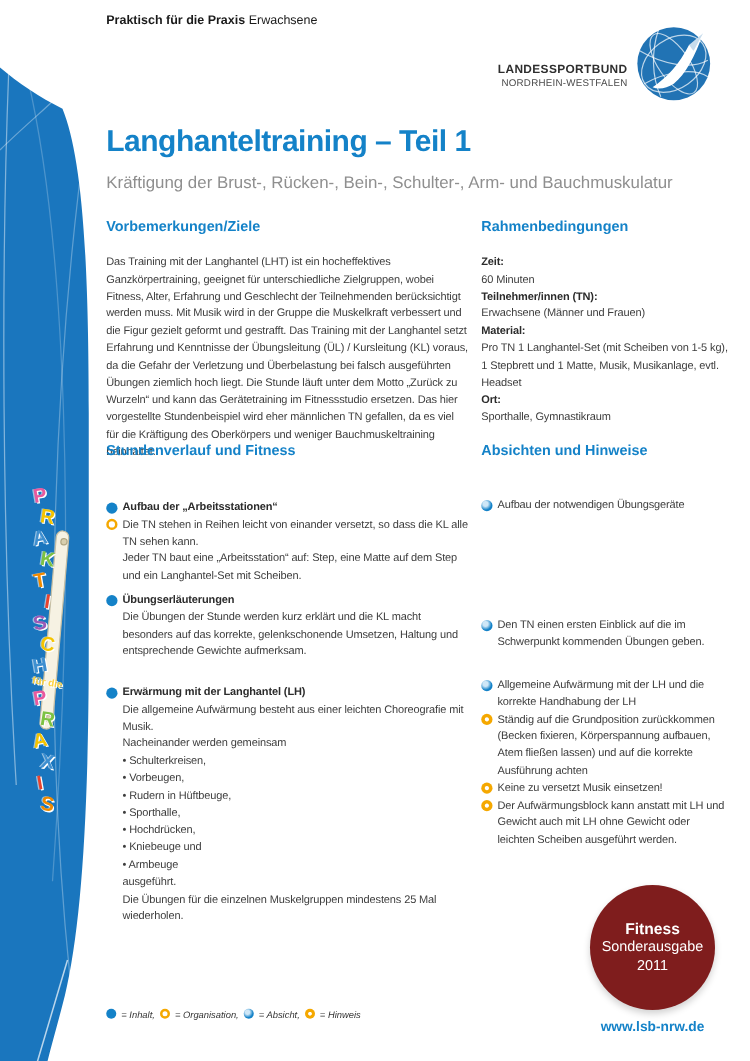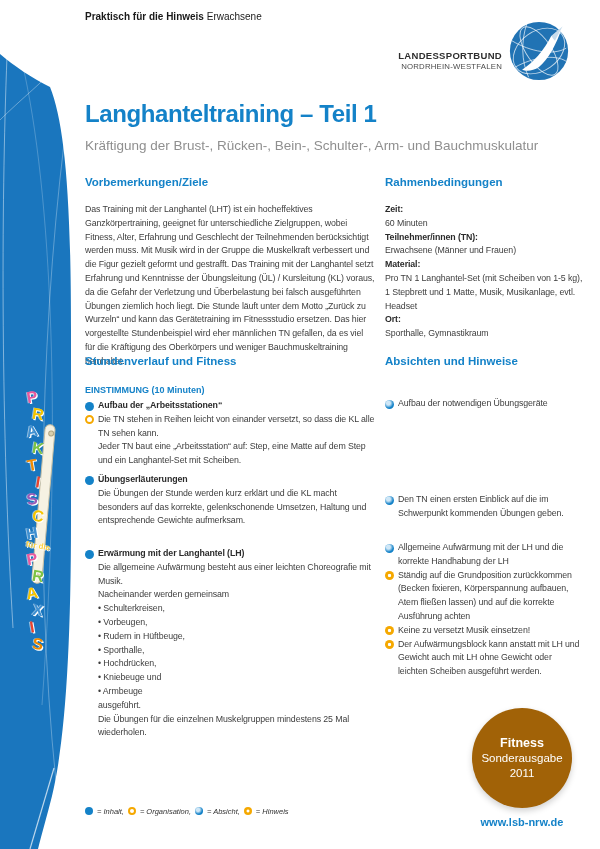--- a/index.html
+++ b/index.html
@@ -52,21 +52,21 @@
   .brow .b-title { font-weight:bold; color:#2b2b2b; }
   .indent { padding-left:13px; }
   .ic { width:9px; height:9px; border-radius:50%; flex:0 0 9px; margin-top:2.5px; }
   .ic-inhalt { background:#1482c8; }
   .ic-org { border:2.2px solid #f5a800; background:#fff; }
   .ic-absicht { background:radial-gradient(circle at 38% 35%, #cfe7f7 0 24%, #1482c8 60%); }
   .ic-hinweis { background:radial-gradient(circle, #ffffff 0 20%, #f5a800 32%); }
   
   .badge {
     position:absolute; left:472px; top:708px; width:100px; height:100px; border-radius:50%;
-    background:#a16207; color:#ffffff; display:flex; flex-direction:column;
+    background:#7f1d1d; color:#ffffff; display:flex; flex-direction:column;
     align-items:center; justify-content:center; text-align:center;
     box-shadow:0 3px 6px rgba(0,0,0,.18); line-height:15px;
   }
   .badge .b1 { font-weight:bold; font-size:12.5px; }
   .badge .b2 { font-size:11.5px; }
   .site-url { position:absolute; left:462px; top:816px; width:120px; text-align:center;
     font-size:11px; font-weight:bold; color:#1482c8; }
   .legend { position:absolute; left:85px; top:807px; display:flex; align-items:flex-start; gap:4px;
     font-size:7.5px; font-style:italic; color:#333; }
   .legend .ic { width:8px; height:8px; flex:0 0 8px; margin-top:0; }
@@ -98,21 +98,21 @@
       <span class="small" style="color: rgb(255, 210, 63);">für die</span>
       <span style="color: rgb(232, 90, 158);">P</span>
       <span style="color: rgb(125, 194, 67);">R</span>
       <span style="color: rgb(245, 196, 0);">A</span>
       <span style="color: rgb(62, 143, 208);">X</span>
       <span style="color: rgb(232, 67, 46);">I</span>
       <span style="color: rgb(240, 138, 0);">S</span>
     </div>
 
   <div class="doc-header">
-    <b>Praktisch für die Hinweis</b><span> Erwachsene</span>
+    <b>Praktisch für die Praxis</b><span> Erwachsene</span>
   </div>
 
   <div class="lsb-logo-text">
     <div class="l1">LANDESSPORTBUND</div>
     <div class="l2">NORDRHEIN-WESTFALEN</div>
   </div>
   <svg class="globe" viewBox="0 0 66 66" aria-hidden="true">
     <circle cx="33" cy="33" r="31" fill="#2173b4"></circle>
     <g stroke="rgba(255,255,255,.7)" stroke-width="1" fill="none">
       <ellipse cx="33" cy="33" rx="30" ry="13" transform="rotate(55 33 33)"></ellipse>
@@ -143,23 +143,20 @@
     <div>Erwachsene (Männer und Frauen)</div>
     <div class="fld-label">Material:</div>
     <div>Pro TN 1 Langhantel-Set (mit Scheiben von 1-5 kg), 1 Stepbrett und 1 Matte, Musik, Musikanlage, evtl. Headset</div>
     <div class="fld-label">Ort:</div>
     <div>Sporthalle, Gymnastikraum</div>
   </div>
 
   <div class="col-left" style="top:355px;">
     <div class="h-blue">Stundenverlauf und Fitness</div>
   </div>
-  <div class="col-left" style="top:385px;">
-    <div class="h-blue" style="font-size:9px;">EINSTIMMUNG (10 Minuten)</div>
-  </div>
 
   <div class="col-left body-t" style="top:399px;">
     <div class="brow">
       <span class="ic ic-inhalt"></span>
       <span class="txt b-title">Aufbau der „Arbeitsstationen“</span>
     </div>
     <div class="brow">
       <span class="ic ic-org"></span>
       <span class="txt">Die TN stehen in Reihen leicht von einander versetzt, so dass die KL alle TN sehen kann.</span>
     </div>

